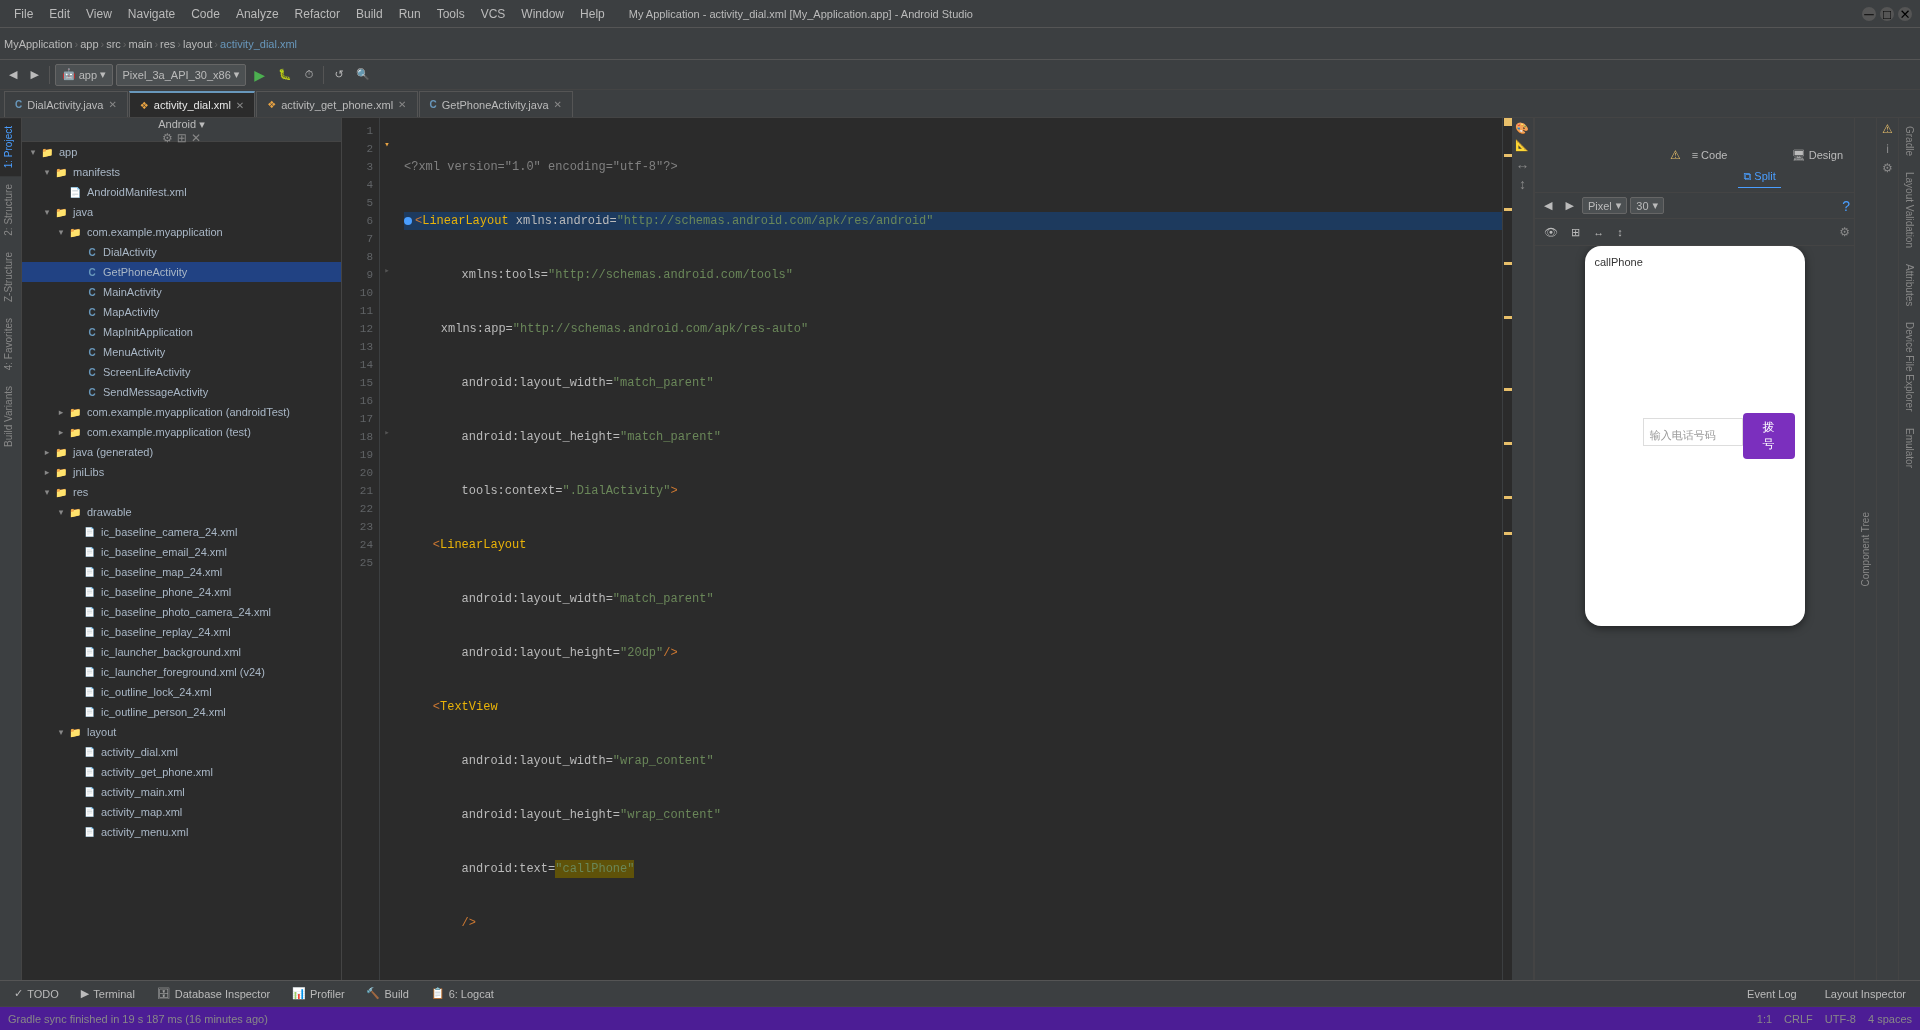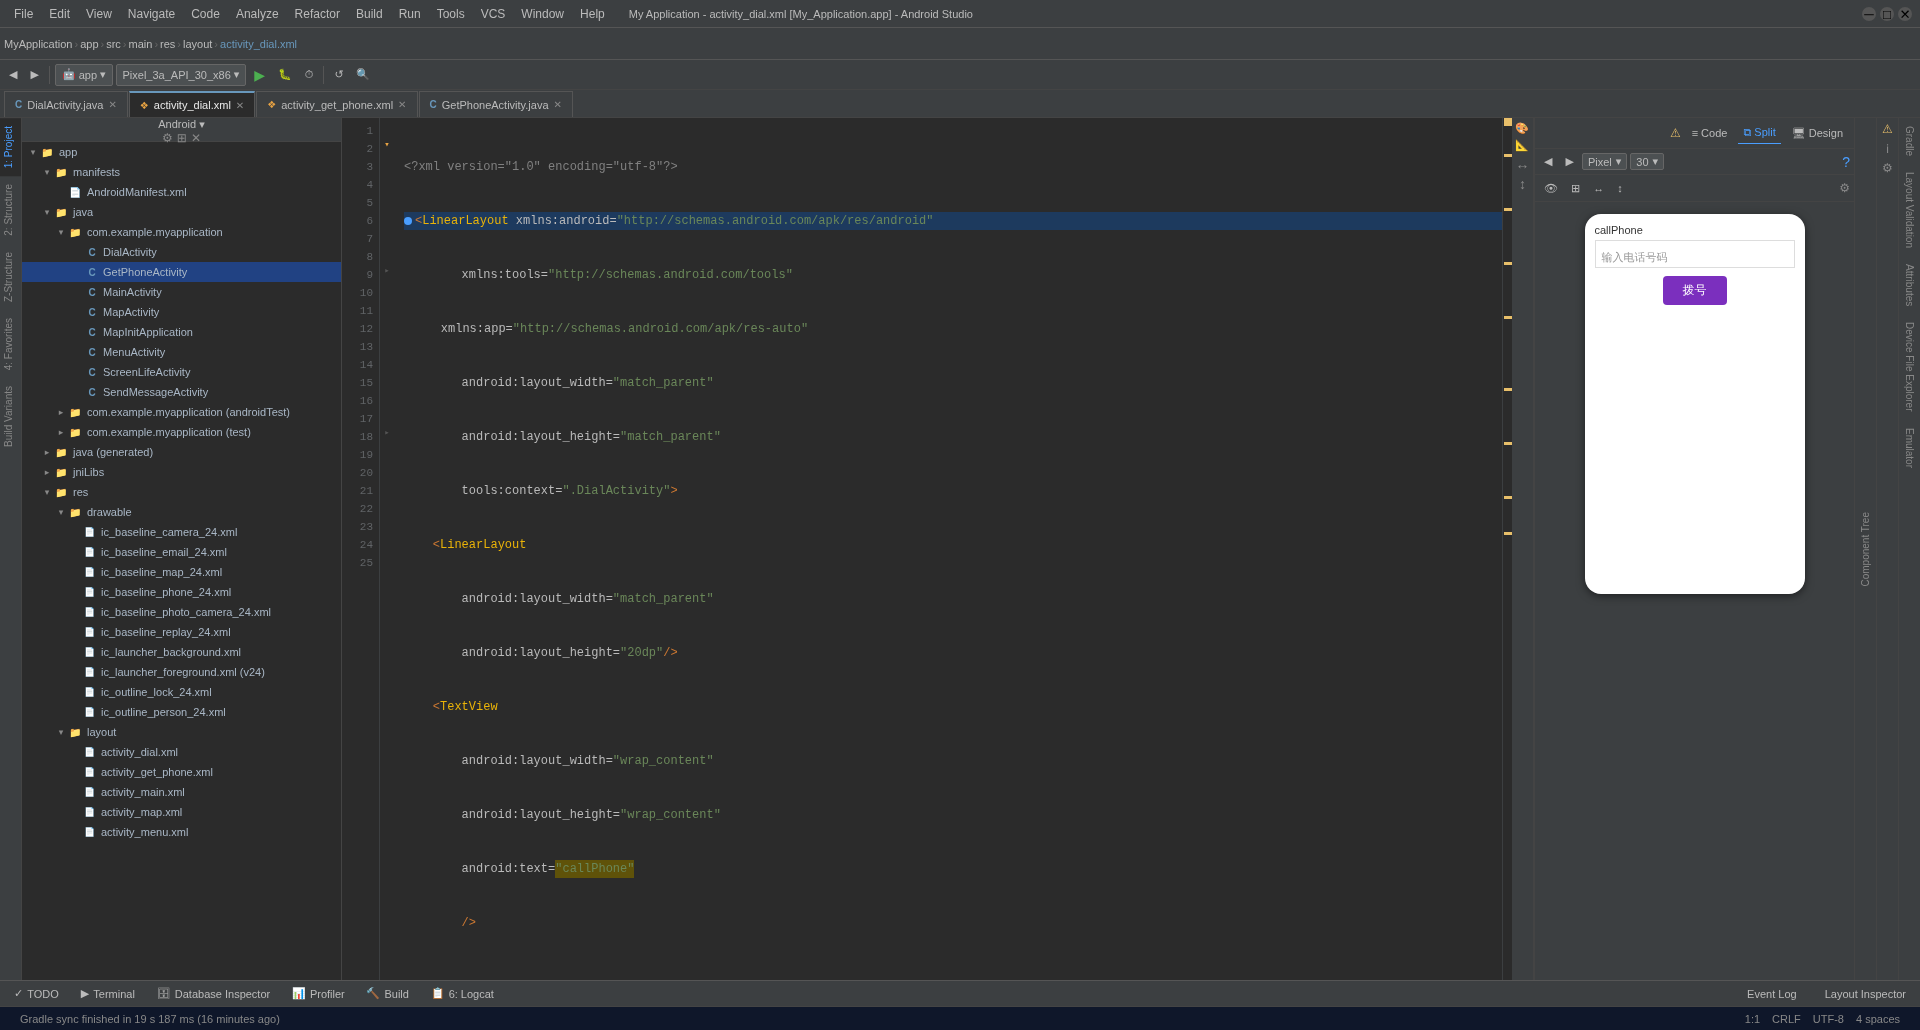--- a/index.html
+++ b/index.html
@@ -251,24 +251,24 @@
       background: #4c5052;
       border: 1px solid #666;
       padding: 1px 5px;
       border-radius: 2px;
     }
     .phone-preview {
       width: 220px;
       height: 380px;
       background: #fff;
       border-radius: 16px;
-      margin: 12px auto;
+      margin: 0 auto;
       padding: 10px;
       display: flex;
-      flex-direction: column;
+      flex-direction: row;
       align-items: center;
       position: relative;
       box-shadow: 0 2px 8px rgba(0,0,0,0.5);
     }
     .phone-label {
       font-size: 11px;
       color: #333;
       align-self: flex-start;
       margin-bottom: 4px;
     }
@@ -307,25 +307,25 @@
       text-orientation: mixed;
       transform: rotate(180deg);
       font-size: 10px;
       color: #888;
       white-space: nowrap;
     }
 
     
     .status-bar {
       height: 24px;
-      background: #0f172a;
+      background: #4c1d95;
       display: flex;
       align-items: center;
       justify-content: space-between;
-      padding: 0 20px;
+      padding: 0 8px;
       border-top: 1px solid #444;
       font-size: 11px;
       color: #888;
     }
     .status-left { display: flex; align-items: center; gap: 8px; }
     .status-right { display: flex; align-items: center; gap: 12px; }
 
     
     .bottom-toolbar {
       height: 26px;
@@ -848,21 +848,21 @@
       <span class="palette-icon">📐</span>
       <span class="palette-icon" style="font-size:14px;">↔</span>
       <span class="palette-icon" style="font-size:14px;">↕</span>
     </div>
 
     <div class="right-panel">
 
       <div style="display:flex;align-items:center;justify-content:flex-end;padding:4px 6px;background:#3c3f41;border-bottom:1px solid #444;gap:6px;">
         <span style="color:#e8bf6a;font-size:12px;">⚠</span>
         <button class="tb-btn" style="font-size:11px;color:#bbb;">≡ Code</button>
-        <button class="tb-btn" style="font-size:11px;color:#4a9eff;border-bottom:1px solid #4a9eff;">⧉ Split</button>
+        <button class="tb-btn" style="font-size:11px;color:#4a9eff;border-bottom:1px solid #4a9eff;margin-top:44px;">⧉ Split</button>
         <button class="tb-btn" style="font-size:11px;color:#bbb;">🖥 Design</button>
       </div>
 
       <div class="preview-toolbar">
         <button class="tb-btn">◀</button>
         <button class="tb-btn">▶</button>
         <div class="preview-device-selector">
           <span>Pixel</span>
           <span>▾</span>
         </div>

